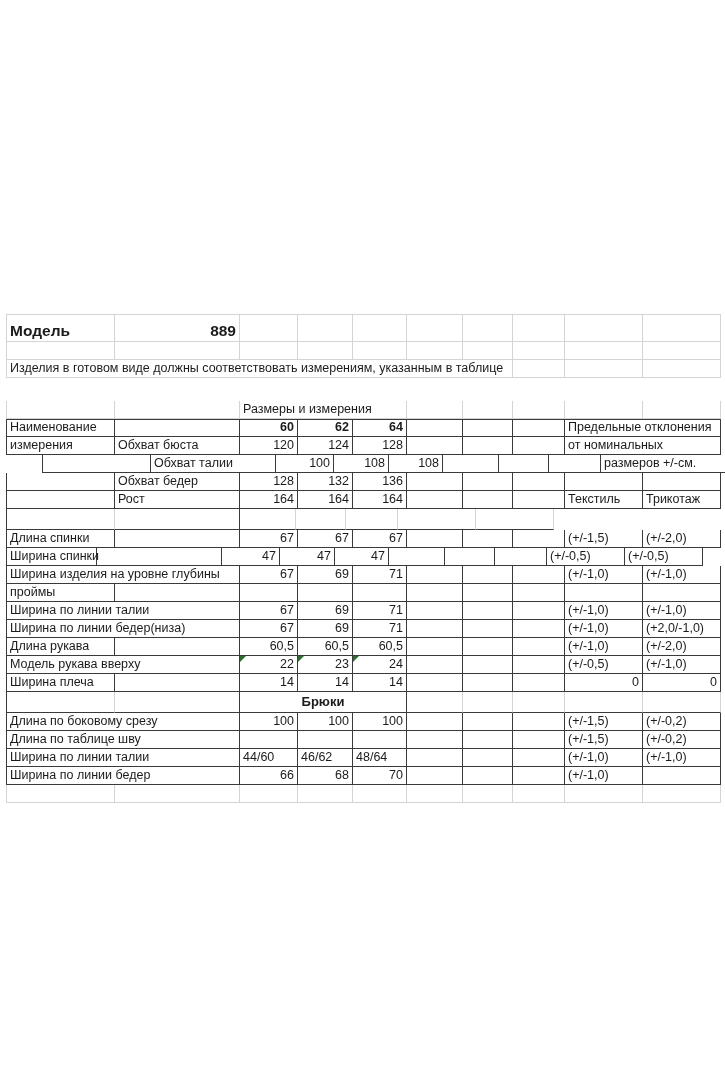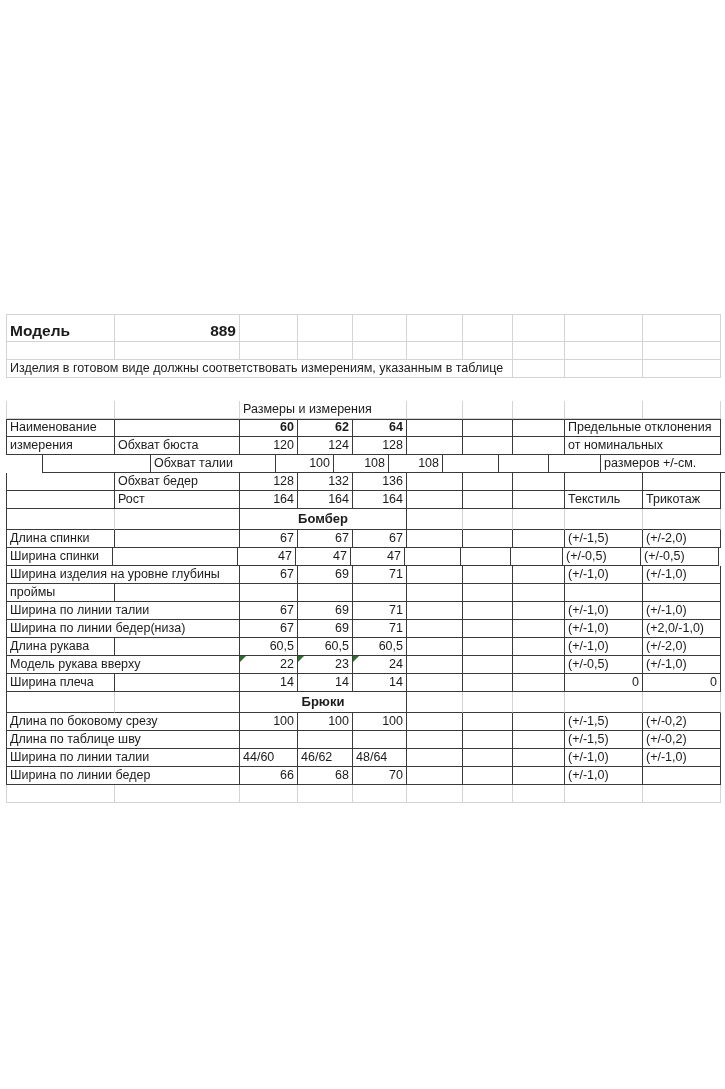--- a/index.html
+++ b/index.html
@@ -134,41 +134,40 @@
         <div class="c k rt" style="width: 54px;">164</div>
         <div class="c k " style="width: 56px;"></div>
         <div class="c k " style="width: 50px;"></div>
         <div class="c k " style="width: 52px;"></div>
         <div class="c k " style="width: 78px;">Текстиль</div>
         <div class="c k " style="width: 78px;">Трикотаж</div>
       </div>
       <div class="row" style="height: 21px;">
         <div class="c g blk bbk" style="width: 109px;"></div>
         <div class="c g bbk brk" style="width: 125px;"></div>
-        <div class="c g bbk brk sec ct" style="width: 167px;">Бомбер</div>
         <div class="c g bbk" style="width: 56px;"></div>
         <div class="c g bbk" style="width: 50px;"></div>
         <div class="c g bbk" style="width: 52px;"></div>
         <div class="c g bbk" style="width: 78px;"></div>
         <div class="c g bbk" style="width: 78px;"></div>
       </div>
       <div class="row" style="height: 18px;">
         <div class="c k blk" style="width: 109px;">Длина спинки</div>
         <div class="c k " style="width: 125px;"></div>
         <div class="c k rt" style="width: 58px;">67</div>
         <div class="c k rt" style="width: 55px;">67</div>
         <div class="c k rt" style="width: 54px;">67</div>
         <div class="c k " style="width: 56px;"></div>
         <div class="c k " style="width: 50px;"></div>
         <div class="c k " style="width: 52px;"></div>
         <div class="c k " style="width: 78px;">(+/-1,5)</div>
         <div class="c k " style="width: 78px;">(+/-2,0)</div>
       </div>
       <div class="row" style="height: 18px;">
-        <div class="c k blk" style="width: 107px;">Ширина спинки</div>
+        <div class="c k blk" style="width: 91px;">Ширина спинки</div>
         <div class="c k " style="width: 125px;"></div>
         <div class="c k rt" style="width: 58px;">47</div>
         <div class="c k rt" style="width: 55px;">47</div>
         <div class="c k rt" style="width: 54px;">47</div>
         <div class="c k " style="width: 56px;"></div>
         <div class="c k " style="width: 50px;"></div>
         <div class="c k " style="width: 52px;"></div>
         <div class="c k " style="width: 78px;">(+/-0,5)</div>
         <div class="c k " style="width: 78px;">(+/-0,5)</div>
       </div>

